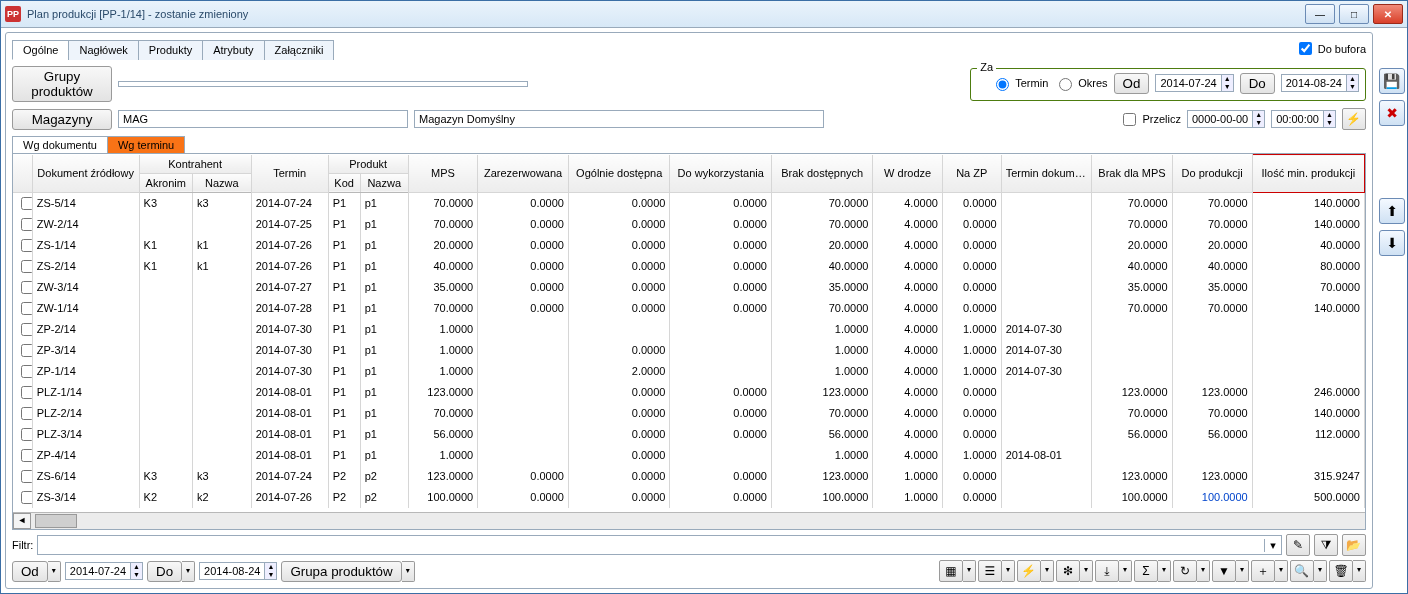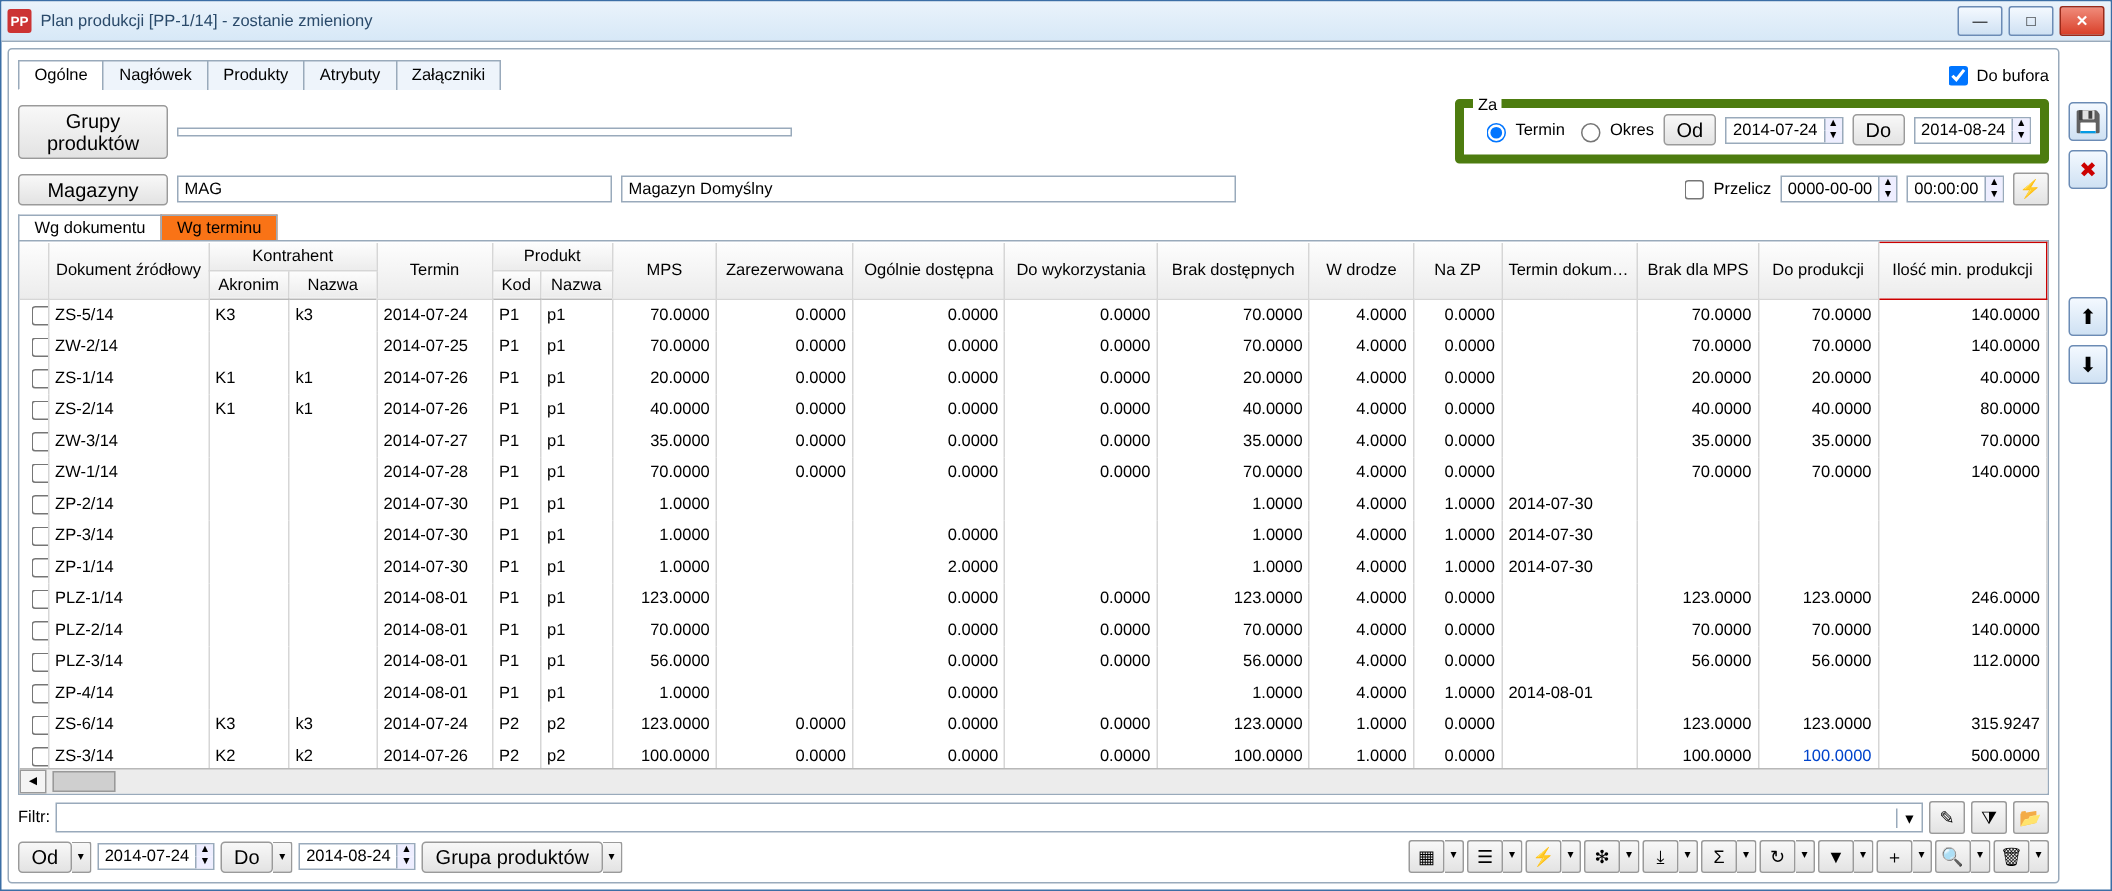--- a/index.html
+++ b/index.html
@@ -15,21 +15,21 @@
 .side{width:30px;display:flex;flex-direction:column;align-items:center;gap:6px;padding-top:40px;}
 .sidebtn{width:24px;height:24px;border:1px solid #6b8bb5;border-radius:3px;background:linear-gradient(#f4f9ff,#cfe1f3);display:flex;align-items:center;justify-content:center;font-size:14px;}
 .tabs{display:flex;gap:0;border-bottom:1px solid #9ab;}
 .tab{padding:3px 10px;border:1px solid #9ab;border-bottom:none;background:#eef4fb;margin-right:-1px;position:relative;top:1px;}
 .tab.active{background:#fff;border-bottom:1px solid #fff;}
 .topright{display:flex;align-items:center;gap:6px;margin-left:auto;}
 .chk{display:flex;align-items:center;gap:3px;}
 .row1{display:flex;gap:6px;margin-top:6px;align-items:center;}
 .btn{background:linear-gradient(#f8f8f8,#e3e3e3);border:1px solid #9a9a9a;border-radius:3px;padding:2px 8px;}
 .txtin{border:1px solid #9ab;padding:2px 4px;background:#fff;}
-.fs{border:6px solid #4d7c0f;border-radius:3px;padding:4px 6px 6px 10px;position:relative;}
+.fs{border:1px solid #4d7c0f;border-radius:3px;padding:4px 6px 6px 20px;position:relative;}
 .fs .lg{position:absolute;top:-8px;left:6px;background:#fff;padding:0 3px;}
 .dpick{display:flex;align-items:center;border:1px solid #9ab;background:#fff;}
 .dpick span{padding:2px 4px;}
 .dpick .spin{width:12px;display:flex;flex-direction:column;}
 .dpick .spin div{height:8px;border-left:1px solid #9ab;font-size:7px;line-height:7px;text-align:center;background:#eef;}
 .subtabs{display:flex;margin-top:6px;}
 .subtab{padding:2px 10px;border:1px solid #9ab;border-bottom:none;background:#f97316;margin-right:-1px;}
 .subtab.active{background:#fff;}
 .gridwrap{border:1px solid #9ab;flex:1;display:flex;flex-direction:column;min-height:0;}
 table{border-collapse:collapse;width:100%;table-layout:fixed;}
@@ -62,21 +62,21 @@
     <div class="title">Plan produkcji [PP-1/14] - zostanie zmieniony</div>
     <div class="winbtns">
       <div class="winbtn">―</div>
       <div class="winbtn">□</div>
       <div class="winbtn close">✕</div>
     </div>
   </div>
 
   <div class="body">
     <div class="main">
-      <div style="display:flex;align-items:flex-end;gap:15px;">
+      <div style="display:flex;align-items:flex-start;gap:15px;">
         <div class="tabs">
           <div class="tab active">Ogólne</div>
           <div class="tab">Nagłówek</div>
           <div class="tab">Produkty</div>
           <div class="tab">Atrybuty</div>
           <div class="tab">Załączniki</div>
         </div>
         <div class="topright">
           <label class="chk">
             <input type="checkbox" checked="" style="">

